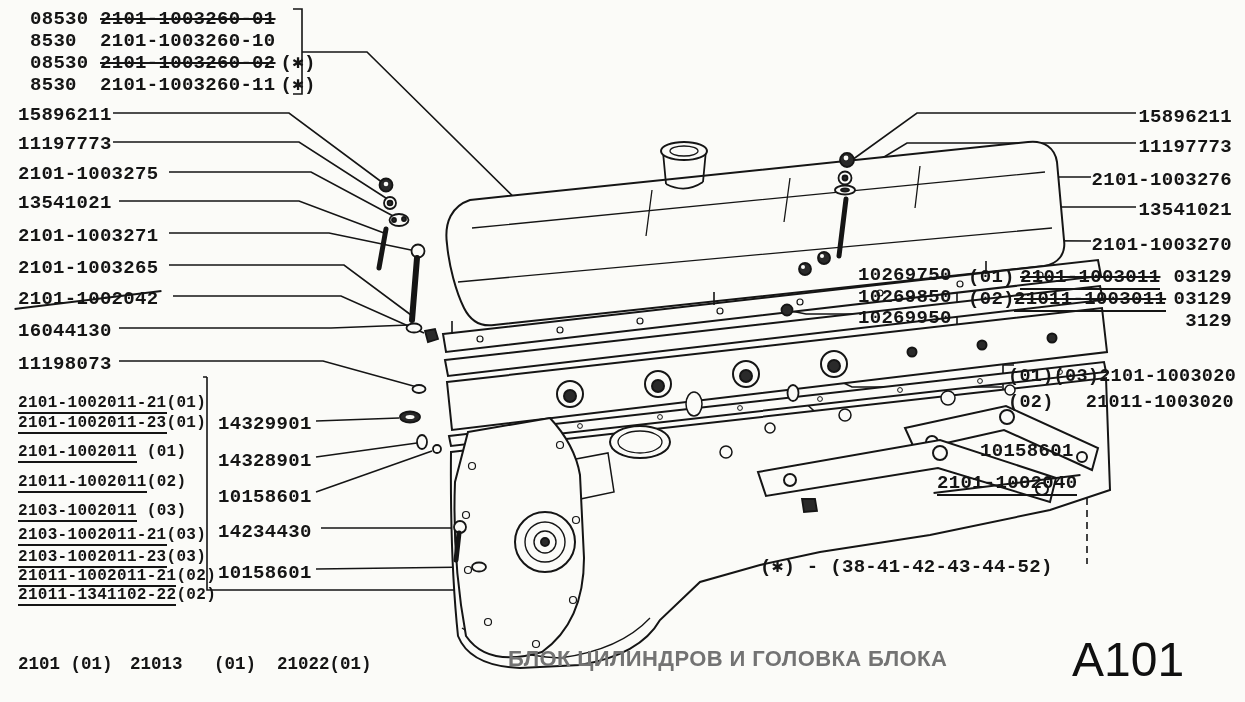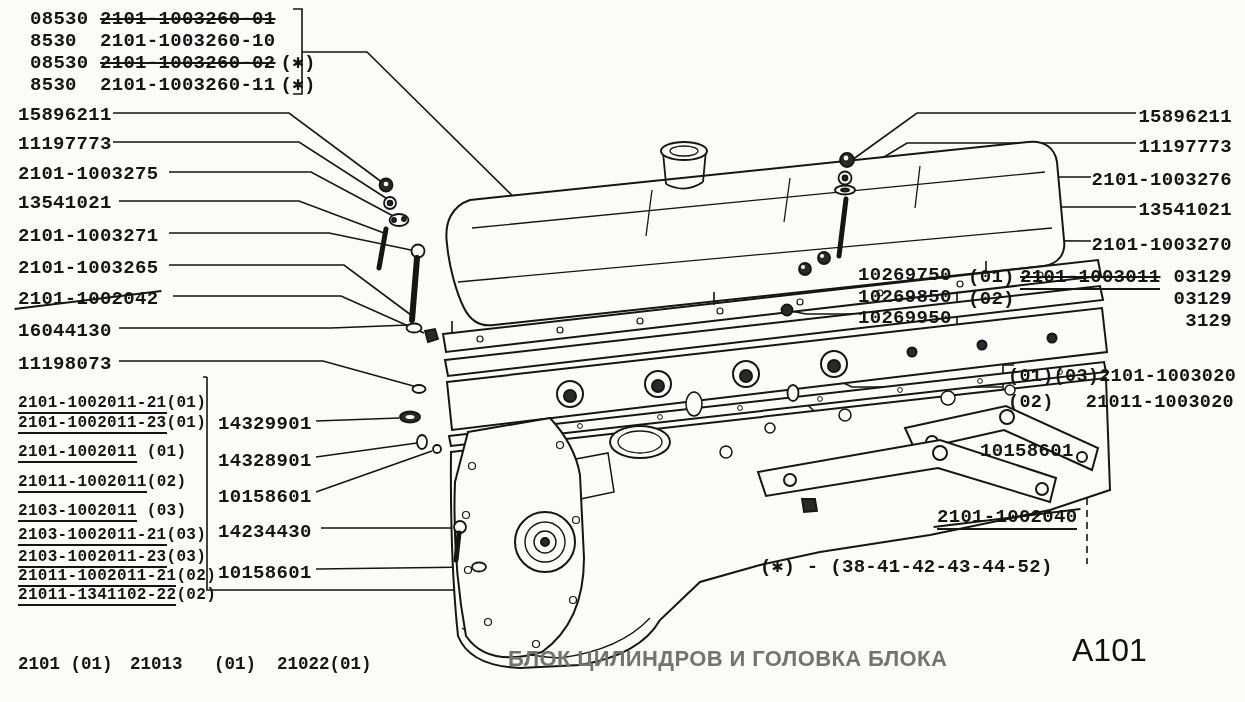--- a/index.html
+++ b/index.html
@@ -16,21 +16,21 @@
   .hdr .row{display:flex;height:22px;}
   .hdr .code{display:inline-block;width:70px;}
   .vrow{display:flex;width:264px;height:22px;align-items:flex-start;}
   .vrow .app{display:inline-block;width:52px;flex:none;}
   .vrow .fill{flex:1;}
   .grow{display:flex;justify-content:space-between;width:226px;height:26px;font-size:18.5px;}
   .tblcol{position:absolute;font-size:17.5px;font-weight:700;line-height:20px;white-space:pre;}
   .caption{position:absolute;font-family:"Liberation Sans","DejaVu Sans",sans-serif;font-weight:700;
            font-size:22px;letter-spacing:.4px;color:#737373;}
   .pagecode{position:absolute;font-family:"Liberation Sans","DejaVu Sans",sans-serif;font-weight:500;
-            font-size:32px;color:#101010;}
+            font-size:48px;color:#101010;}
 </style>
 </head>
 <body>
 
 <div class="page">
 
 <svg width="1245" height="702" viewBox="0 0 1245 702">
   <g stroke="#151515" stroke-width="1.6" fill="none">
     <path d="M293,9 H302 V94 H293"></path>
     <path d="M302,52 H367 L545,228"></path>
@@ -259,40 +259,41 @@
 <div class="lbl" style="left:858px;top:307px">10269950</div>
 
 <div class="lbl vrow" style="left:968px;top:266px">
   <span class="app">(01)</span>
   <span class="u st">2101-1003011</span>
   <span class="fill"></span>
   <span>03129</span>
 </div>
 <div class="lbl vrow" style="left:968px;top:288px">
   <span class="app" style="width:46px">(02)</span>
+  <span class="u st">21011-1003011</span>
   <span class="fill"></span>
   <span>03129</span>
 </div>
 <div class="lbl vrow" style="left:968px;top:310px">
   <span class="app" style="width:16px"></span>
   <span class="fill"></span>
   <span>3129</span>
 </div>
 
 <div class="lbl grow" style="left:1008px;top:366px">
   <span>(01)(03)</span>
   <span>2101-1003020</span>
 </div>
 <div class="lbl grow" style="left:1008px;top:392px">
   <span>(02)</span>
   <span>21011-1003020</span>
 </div>
 
 <div class="lbl" style="left:980px;top:440px">10158601</div>
-<div class="lbl" style="left:937px;top:506px"><span class="diag u">2101-1002040</span></div>
+<div class="lbl" style="left:937px;top:472px"><span class="diag u">2101-1002040</span></div>
 <div class="lbl" style="left:760px;top:556px">(✱) - (38-41-42-43-44-52)</div>
 
 <div class="tblcol" style="left:18px;top:614px">
   <div>2101 (01)</div>
   
   
   
 </div>
 <div class="tblcol" style="left:130px;top:614px">
   <div>21013   (01)</div>

